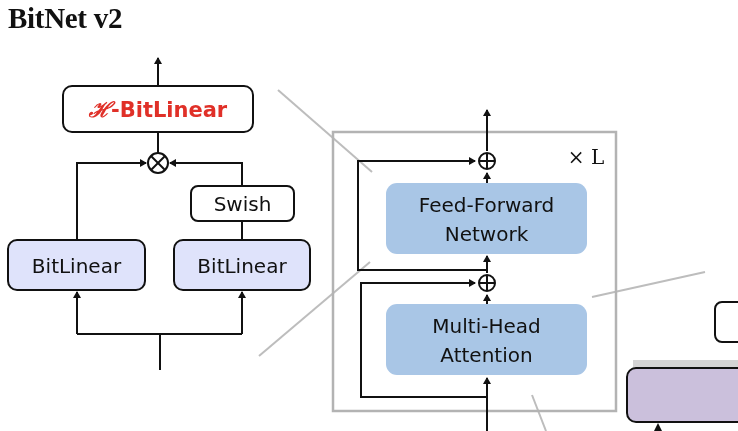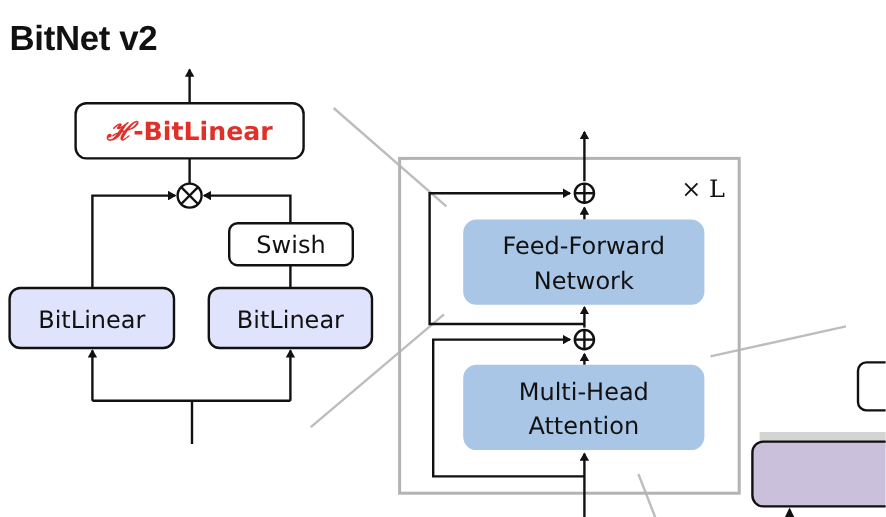--- a/index.html
+++ b/index.html
@@ -1,17 +1,17 @@
 <!DOCTYPE html>
 <html><head>
 <meta charset="utf-8">
 <style>
   html, body { margin: 0; padding: 0; background: #ffffff; }
   body { width: 738px; height: 431px; position: relative; overflow: hidden; font-family: "Liberation Sans", sans-serif; }
-  .title { position: absolute; left: 8px; top: 2px; font-size: 29px; font-weight: bold; color: #111; letter-spacing: -0.3px; font-family: Liberation Sans, sans-serif; margin-top: 15px; }
+  .title { position: absolute; left: 8px; top: 2px; font-size: 29px; font-weight: bold; color: #111; letter-spacing: -0.3px; font-family: Liberation Serif, serif; }
   svg { position: absolute; left: 0; top: 0; }
   .lbl { font-family: "DejaVu Sans", sans-serif; fill: #111; }
 </style>
 </head>
 <body>
 
 <div class="title">BitNet v2</div>
 
 <svg width="738" height="431" viewBox="0 0 738 431">
   <defs>

